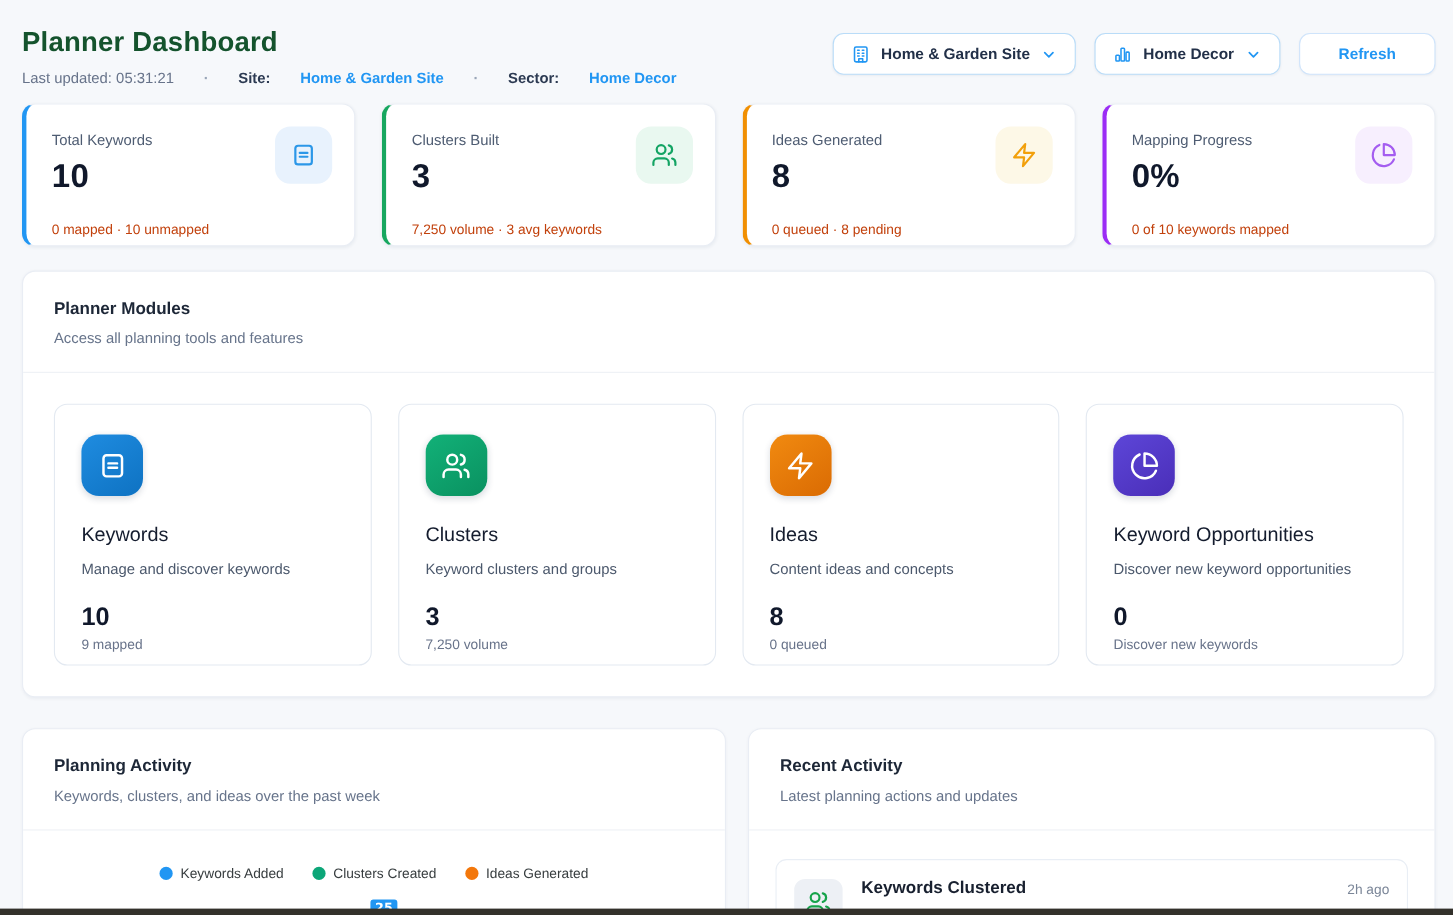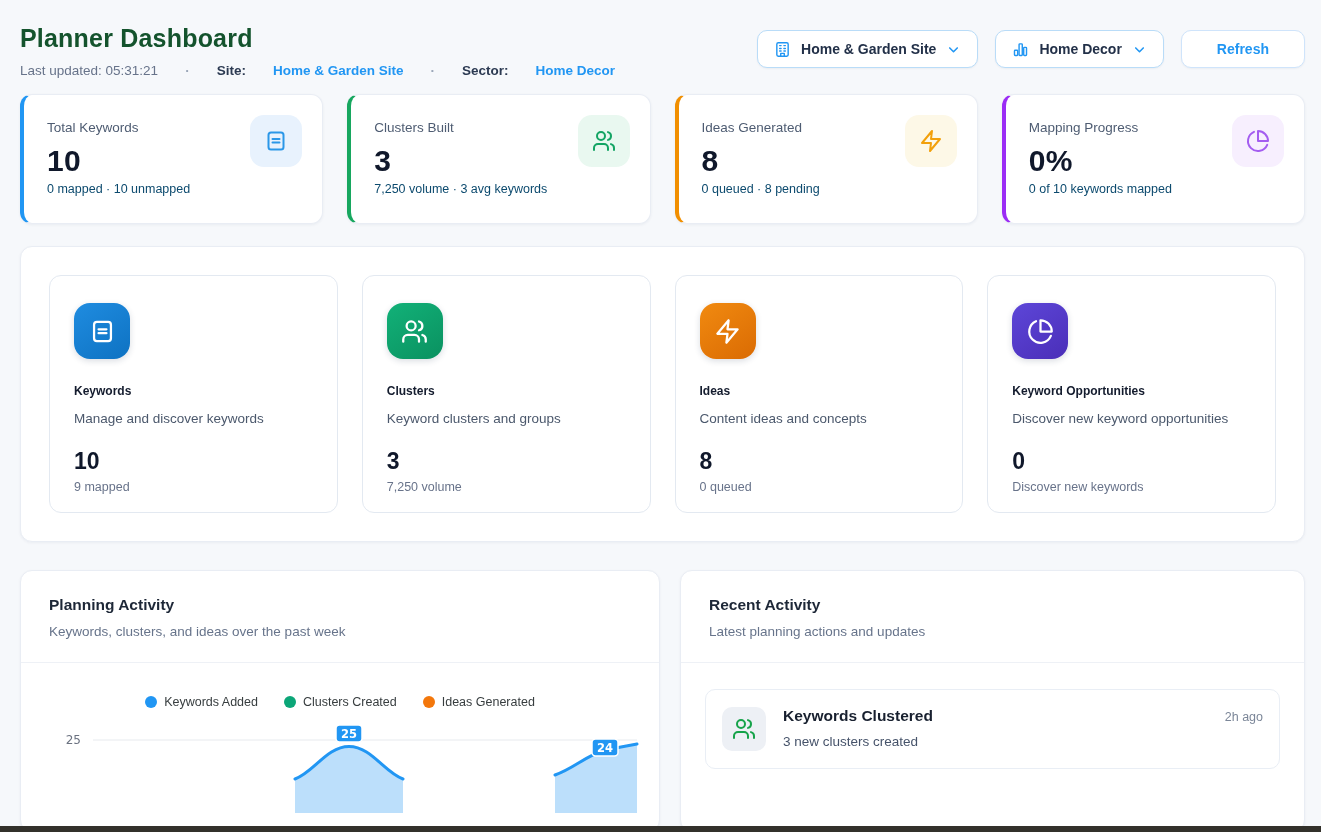--- a/index.html
+++ b/index.html
@@ -27,21 +27,21 @@
   .hbtn.refresh{color:#2196f3;padding:0 35px;border-color:#cfe4fb}
   .ic{display:block;flex:none}
 
   
   .stats{display:grid;grid-template-columns:repeat(4,1fr);gap:24px;margin-top:16px}
   .stat-card{box-sizing:border-box;height:130px;background:#fff;position:relative;
     border:1px solid #e9edf4;border-left-width:4px;border-radius:12px;
     padding:25px 20px 0 23px;box-shadow:0 1px 3px rgba(23,43,77,.06)}
   .stat-label{font-size:13.5px;color:#4e5c72}
   .stat-value{font-size:30px;font-weight:800;color:#10182b;margin-top:9px;letter-spacing:.3px}
-  .stat-sub{font-size:12.5px;color:#0c4a6e;margin-top:4px}
+  .stat-sub{font-size:12.5px;color:#c2410c;margin-top:24px}
   .stat-tile{position:absolute;top:20px;right:20px;width:52px;height:52px;border-radius:14px;
     display:flex;align-items:center;justify-content:center}
   .a0{border-left-color:#2196f3}.a0 .stat-tile{background:#e8f2fd;color:#2b97e8}
   .a1{border-left-color:#17a75f}.a1 .stat-tile{background:#e9f8f0;color:#14a464}
   .a2{border-left-color:#f18f01}.a2 .stat-tile{background:#fdf8e7;color:#f2a00b}
   .a3{border-left-color:#9b2cf5}.a3 .stat-tile{background:#f7effe;color:#a45df0}
 
   
   .panel{background:#fff;border:1px solid #e9edf4;border-radius:12px;box-shadow:0 1px 3px rgba(23,43,77,.05)}
   .panel-head{padding:25px 28px 23px;border-bottom:1px solid #eef1f6}
@@ -51,21 +51,21 @@
   .modules{margin-top:22px}
   .modules-grid{display:grid;grid-template-columns:repeat(4,1fr);gap:24px;padding:28px}
   .module-card{box-sizing:border-box;border:1px solid #e3e9f1;border-radius:12px;padding:27px 24px 0;
     height:238px;cursor:pointer;background:#fff}
   .module-tile{width:56px;height:56px;border-radius:16px;color:#fff;display:flex;align-items:center;
     justify-content:center;box-shadow:0 2px 6px rgba(23,43,77,.16)}
   .m0{background:linear-gradient(145deg,#1f8ce0,#0e72c2)}
   .m1{background:linear-gradient(145deg,#12b178,#0a9160)}
   .m2{background:linear-gradient(145deg,#f18a10,#da6b03)}
   .m3{background:linear-gradient(145deg,#5d46d8,#4a2eb8)}
-  .module-title{font-size:12px;font-weight:700;color:#141c2e;margin-top:25px}
+  .module-title{font-size:18px;font-weight:400;color:#141c2e;margin-top:25px}
   .module-desc{font-size:13.5px;color:#4b586c;margin-top:13px}
   .module-value{font-size:23px;font-weight:800;color:#10182b;margin-top:22px}
   .module-sub{font-size:12.5px;color:#68738a;margin-top:5px}
 
   
   .bottom{display:grid;grid-template-columns:640px 1fr;gap:20px;margin-top:28px}
   .bpanel{height:260px}
   .legend{display:flex;justify-content:center;gap:26px;margin-top:32px;
     font-family:Liberation Sans, sans-serif;font-size:12.5px;color:#373d3f}
   .legend-item{display:flex;align-items:center;gap:7px;cursor:pointer}
@@ -202,20 +202,24 @@
       <div class="stat-sub">0 of 10 keywords mapped</div>
       <div class="stat-tile">
         <svg class="ic" width="24" height="24">
             <use href="#i-pie"></use>
           </svg>
       </div>
     </div>
   </section>
 
   <section class="panel modules">
+    <div class="panel-head">
+      <div class="panel-title">Planner Modules</div>
+      <div class="panel-sub">Access all planning tools and features</div>
+    </div>
     <div class="modules-grid">
       <div class="module-card">
         <div class="module-tile m0">
           <svg class="ic" width="27" height="27">
               <use href="#i-doc"></use>
             </svg>
         </div>
         <div class="module-title">Keywords</div>
         <div class="module-desc">Manage and discover keywords</div>
         <div class="module-value">10</div>

